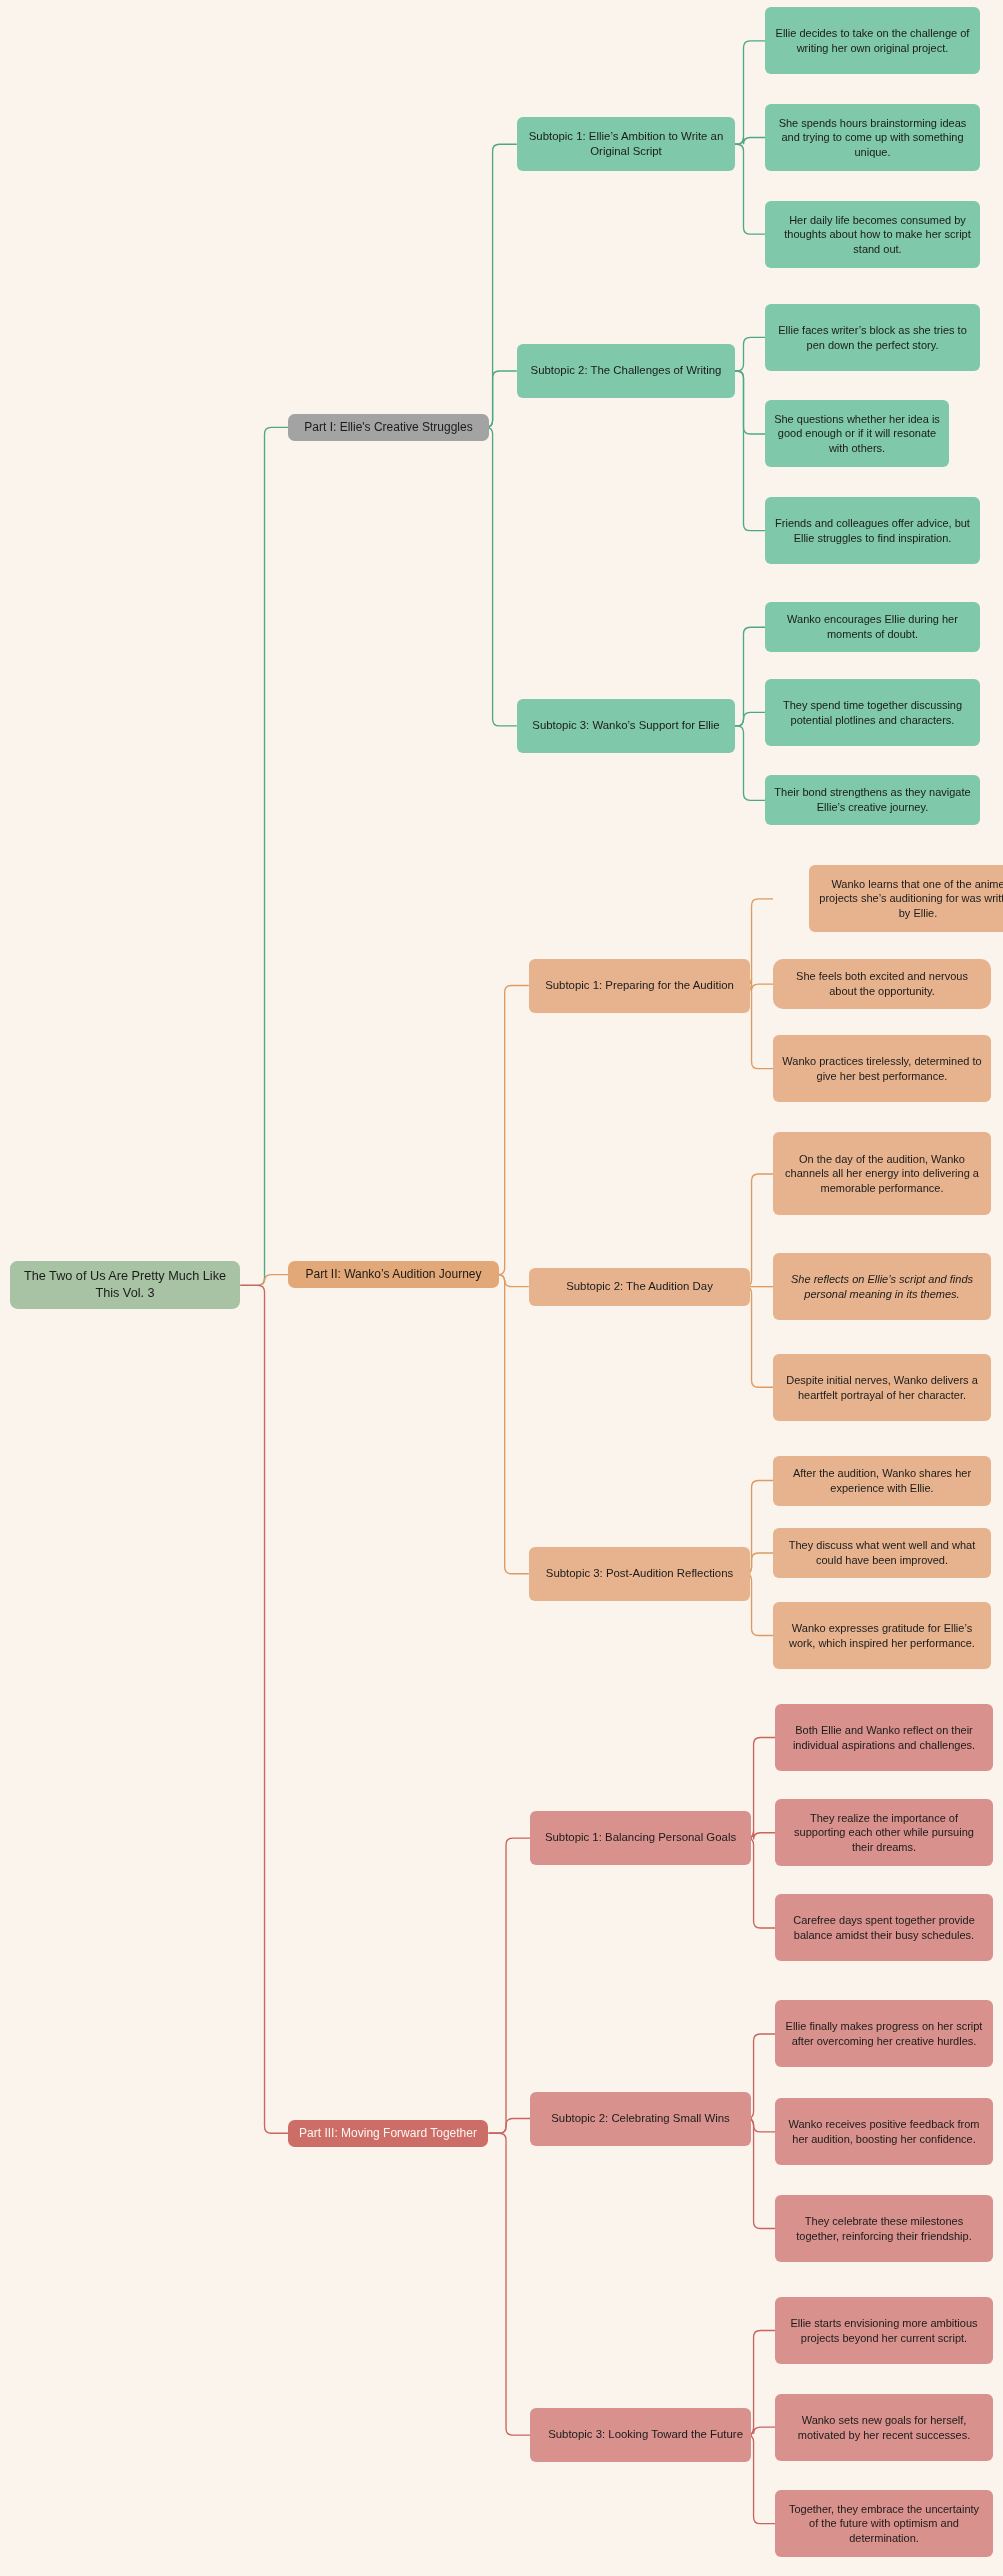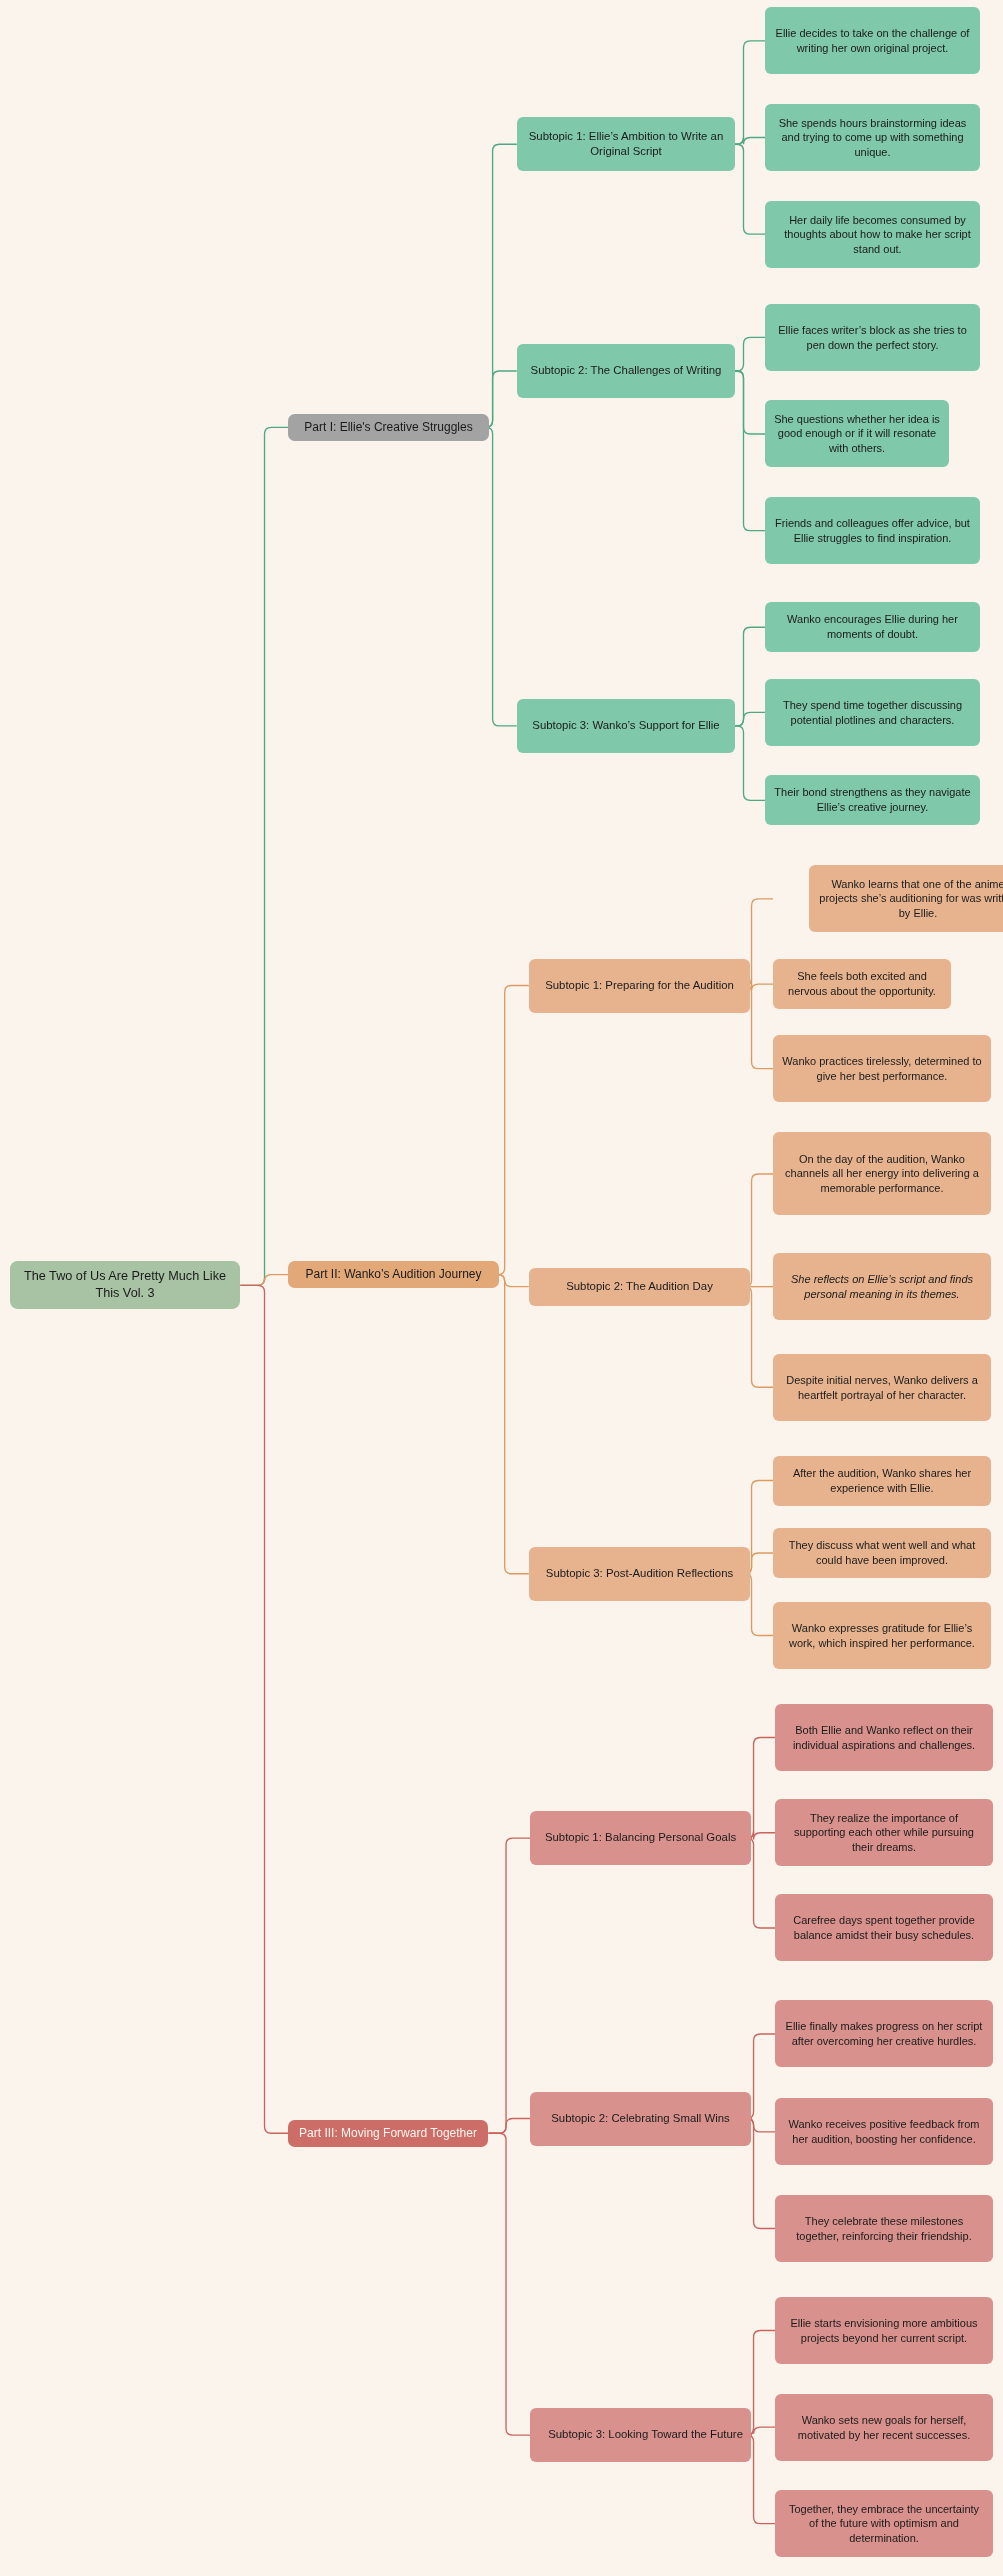--- a/index.html
+++ b/index.html
@@ -159,21 +159,21 @@
       </div>
       <div class="node node-branch c-orange" style="left: 288px; top: 1261px; width: 211px; height: 27px;">
         <span class="node-text">Part II: Wanko’s Audition Journey</span>
       </div>
       <div class="node node-sub c-orange" style="left: 529px; top: 959px; width: 221px; height: 54px;">
         <span class="node-text">Subtopic 1: Preparing for the Audition</span>
       </div>
       <div class="node node-leaf c-orange" style="left: 773px; top: 865px; width: 218px; height: 67px; margin-left: 36px;">
         <span class="node-text">Wanko learns that one of the anime projects she’s auditioning for was written by Ellie.</span>
       </div>
-      <div class="node node-leaf c-orange" style="left: 773px; top: 959px; width: 178px; height: 50px;">
+      <div class="node node-leaf c-orange" style="left: 773px; top: 959px; width: 218px; height: 50px; border-radius: 10px;">
         <span class="node-text">She feels both excited and nervous about the opportunity.</span>
       </div>
       <div class="node node-leaf c-orange" style="left: 773px; top: 1035px; width: 218px; height: 67px;">
         <span class="node-text">Wanko practices tirelessly, determined to give her best performance.</span>
       </div>
       <div class="node node-sub c-orange" style="left: 529px; top: 1268px; width: 221px; height: 38px;">
         <span class="node-text">Subtopic 2: The Audition Day</span>
       </div>
       <div class="node node-leaf c-orange" style="left: 773px; top: 1132px; width: 218px; height: 83px;">
         <span class="node-text">On the day of the audition, Wanko channels all her energy into delivering a memorable performance.</span>

